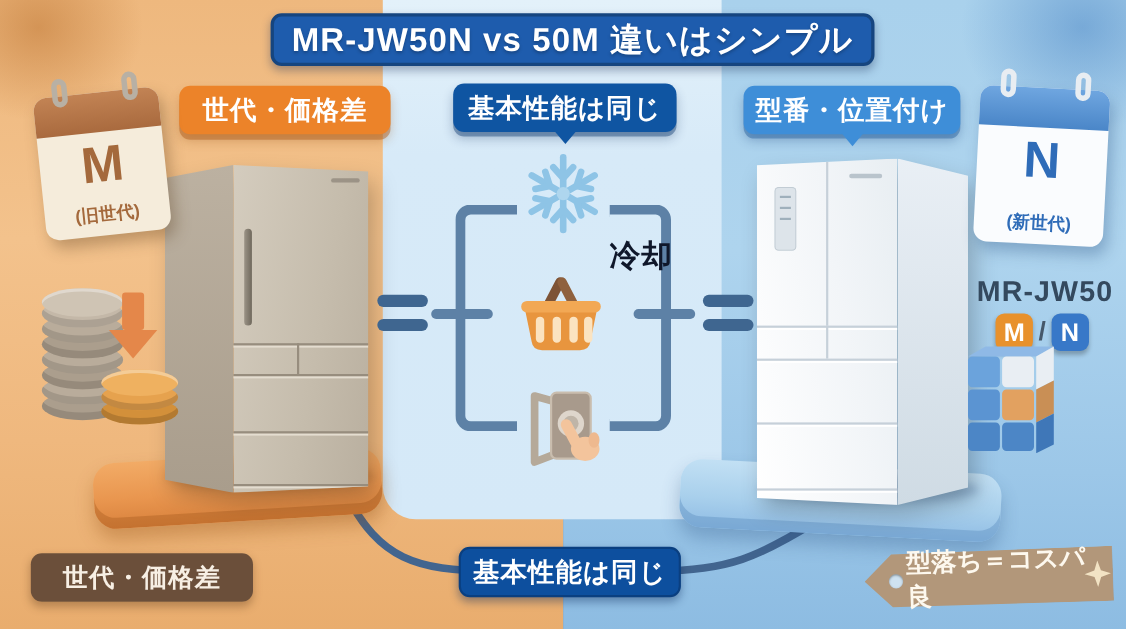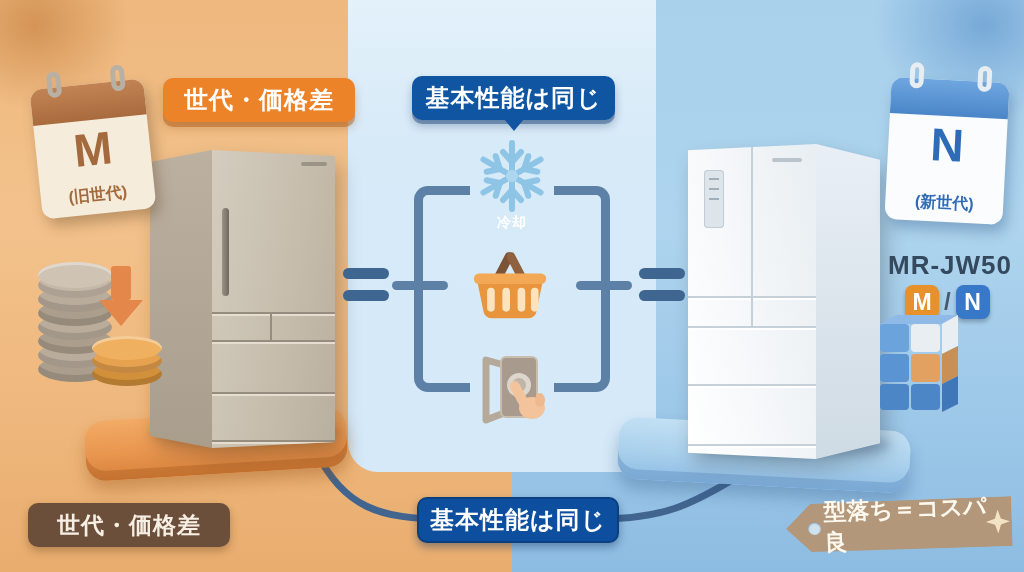--- a/index.html
+++ b/index.html
@@ -103,22 +103,22 @@
   .equals-icon i+i { margin-top:11px; }
   .eq-left { left:343px; top:268px; } .eq-right { left:639px; top:268px; }
   .bracket { position:absolute; top:186px; width:56px; height:206px; border:0 solid #5d81a6; }
   .brk-left  { left:414px; border-left-width:9px; border-top-width:9px; border-bottom-width:9px;
                border-radius:14px 0 0 14px; }
   .brk-right { left:554px; border-right-width:9px; border-top-width:9px; border-bottom-width:9px;
                border-radius:0 14px 14px 0; }
   .brk-stub { position:absolute; top:281px; width:56px; height:9px; background:#5d81a6; border-radius:5px; }
   .stub-left { left:392px; } .stub-right { left:576px; }
   
-  .feature-label { position:absolute; left:412px; width:200px; text-align:center;
-                   font-size:14px; color:#ffffff; letter-spacing:1px; }
+  .feature-label { position:absolute; left:412px; width:200px; text-align:right;
+                   font-size:28px; color:#0f172a; letter-spacing:1px; }
   .feat-icon { position:absolute; left:472px; width:80px; }
   
   .connector-svg { position:absolute; left:0; top:0; }
   .badge-bottom { position:absolute; height:44px; border-radius:10px; display:flex; align-items:center;
                   justify-content:center; color:#fff; font-size:23px; letter-spacing:1px; }
   .bb-left { left:28px; top:503px; width:202px; background:rgba(96,71,53,.92);
              box-shadow:0 4px 8px rgba(90,55,25,.35); color:#f7efe4; }
   .bb-center { left:417px; top:497px; width:202px; height:46px; background:#0d4f9e;
                border:2px solid #0a3f80; font-size:24px;
                box-shadow:0 4px 8px rgba(10,40,90,.4); }
@@ -188,26 +188,33 @@
       <div class="fr-vdiv" style="left:63px;top:0;height:152px"></div>
       <div class="fr-line" style="top:152px"></div>
       <div class="fr-vdiv" style="left:63px;top:152px;height:30px"></div>
       <div class="fr-line" style="top:182px"></div>
       <div class="fr-line" style="top:240px"></div>
       <div class="fr-line" style="top:300px"></div>
     </div>
     <div class="fr-side"></div>
   </div>
 
+  <div class="title-banner">
+    <span>MR-JW50N vs 50M 違いはシンプル</span>
+  </div>
 
   <div class="badge badge-orange">
     <span>世代・価格差</span>
   </div>
   <div class="badge badge-blue-dark">
     <span>基本性能は同じ</span>
+    <i class="tail"></i>
+  </div>
+  <div class="badge badge-blue-mid">
+    <span>型番・位置付け</span>
     <i class="tail"></i>
   </div>
 
   <div class="calendar cal-left">
     <div class="cal-header"></div>
     <i class="ring r1"></i>
     <i class="ring r2"></i>
     <div class="cal-letter">M</div>
     <div class="cal-caption">(旧世代)</div>
   </div>

